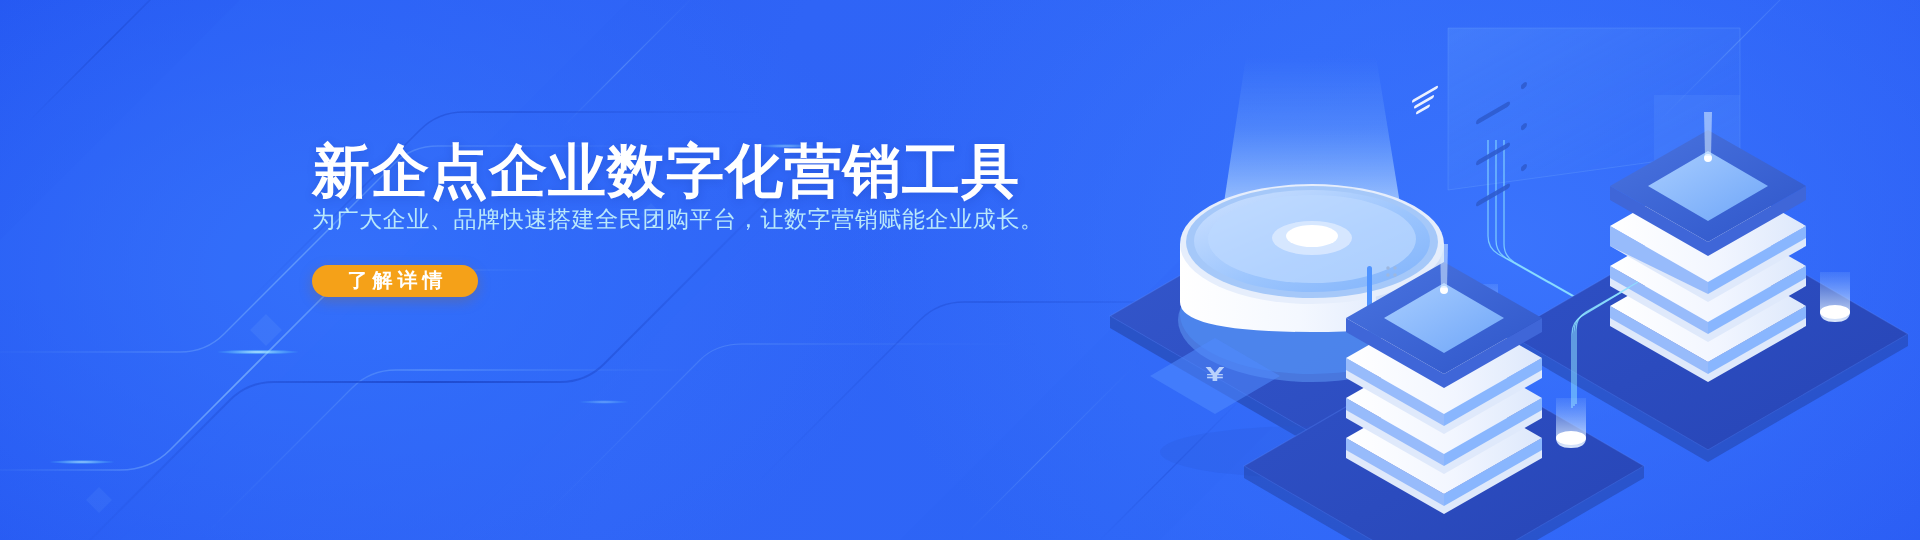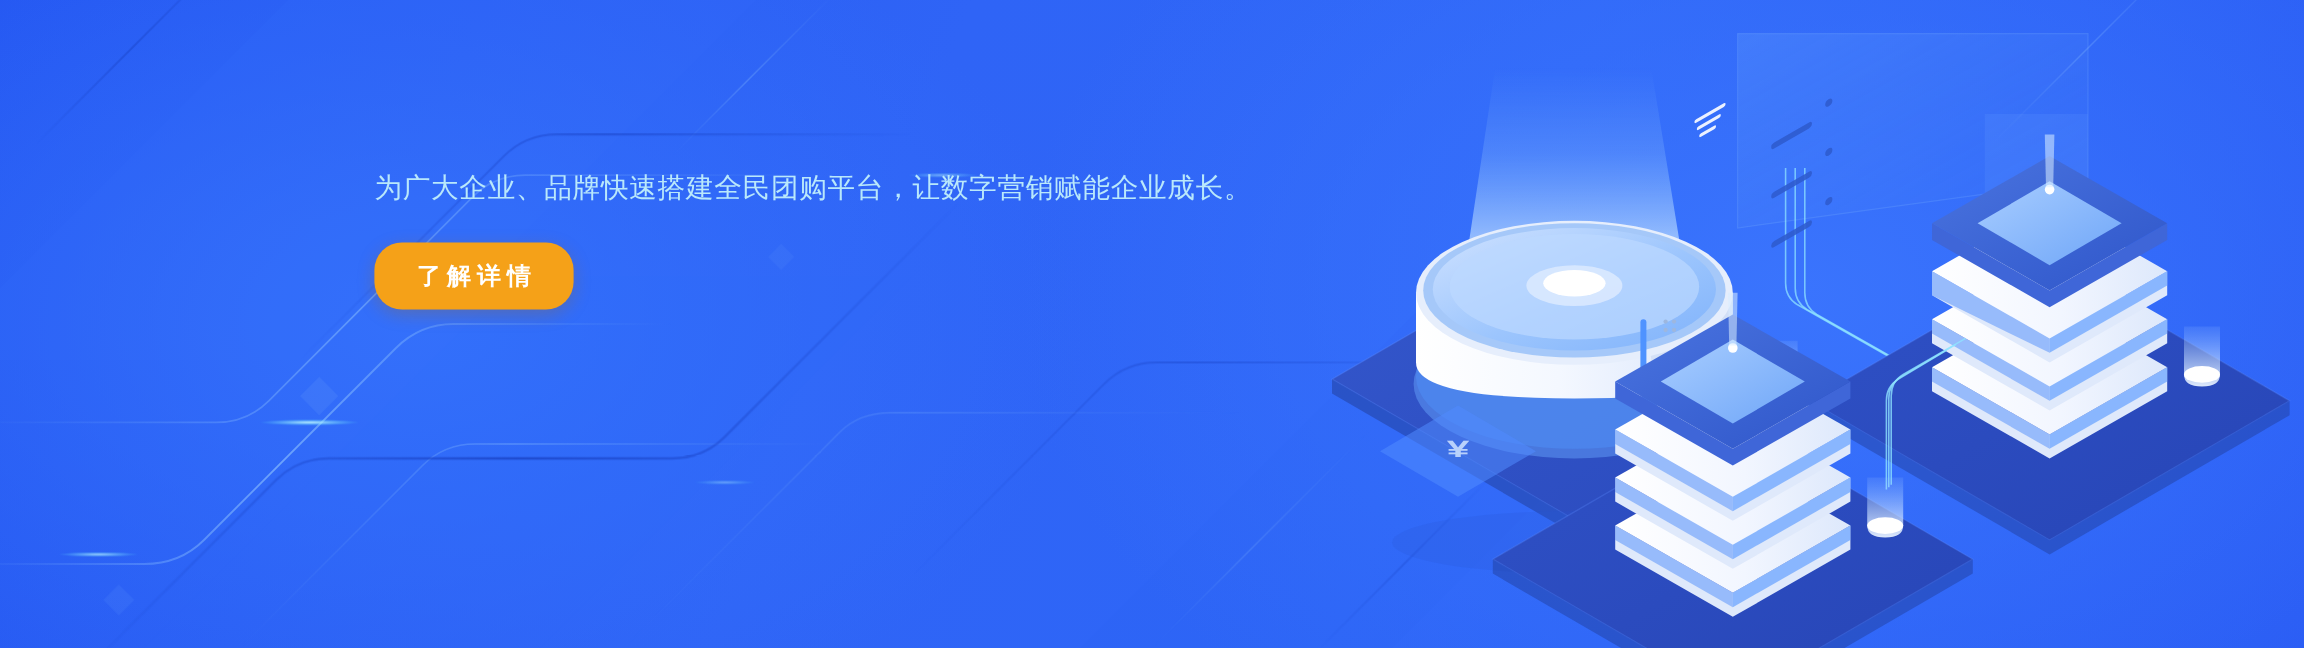--- a/index.html
+++ b/index.html
@@ -45,21 +45,21 @@
     line-height:1.4;
     color:#b9e8fb;
     letter-spacing:.6px;
     white-space:nowrap;
   }
   .cta-wrap { margin-top:30px; }
   .cta {
     display:inline-flex;
     align-items:center;
     justify-content:center;
-    width:166px; height:56px;
+    width:166px; height:32px;
     border:none;
     border-radius:23px;
     background:#f5a118;
     color:#ffffff;
     font-size:20px;
     font-weight:700;
     letter-spacing:5px;
     text-indent:5px;
     cursor:pointer;
     font-family:"Liberation Sans","DejaVu Sans",sans-serif;
@@ -132,20 +132,21 @@
 
       <g opacity=".30" fill="#7fb2ff">
         <path d="M250 330 l16 -16 l16 16 l-16 16 z" opacity=".45"></path>
         <path d="M86 500 l13 -13 l13 13 l-13 13 z" opacity=".35"></path>
         <path d="M640 214 l11 -11 l11 11 l-11 11 z" opacity=".3"></path>
       </g>
     </svg>
   </div>
 
   <div class="copy">
+    <h1 class="headline">新企点企业数字化营销工具</h1>
     <p class="subline">为广大企业、品牌快速搭建全民团购平台，让数字营销赋能企业成长。</p>
     <div class="cta-wrap">
       <button class="cta">了解详情</button>
     </div>
   </div>
 
   <div class="art">
     <svg width="880" height="540" viewBox="0 0 880 540" fill="none">
       <defs>
         <linearGradient id="platTop" x1="0" y1="0" x2="1" y2="1">

